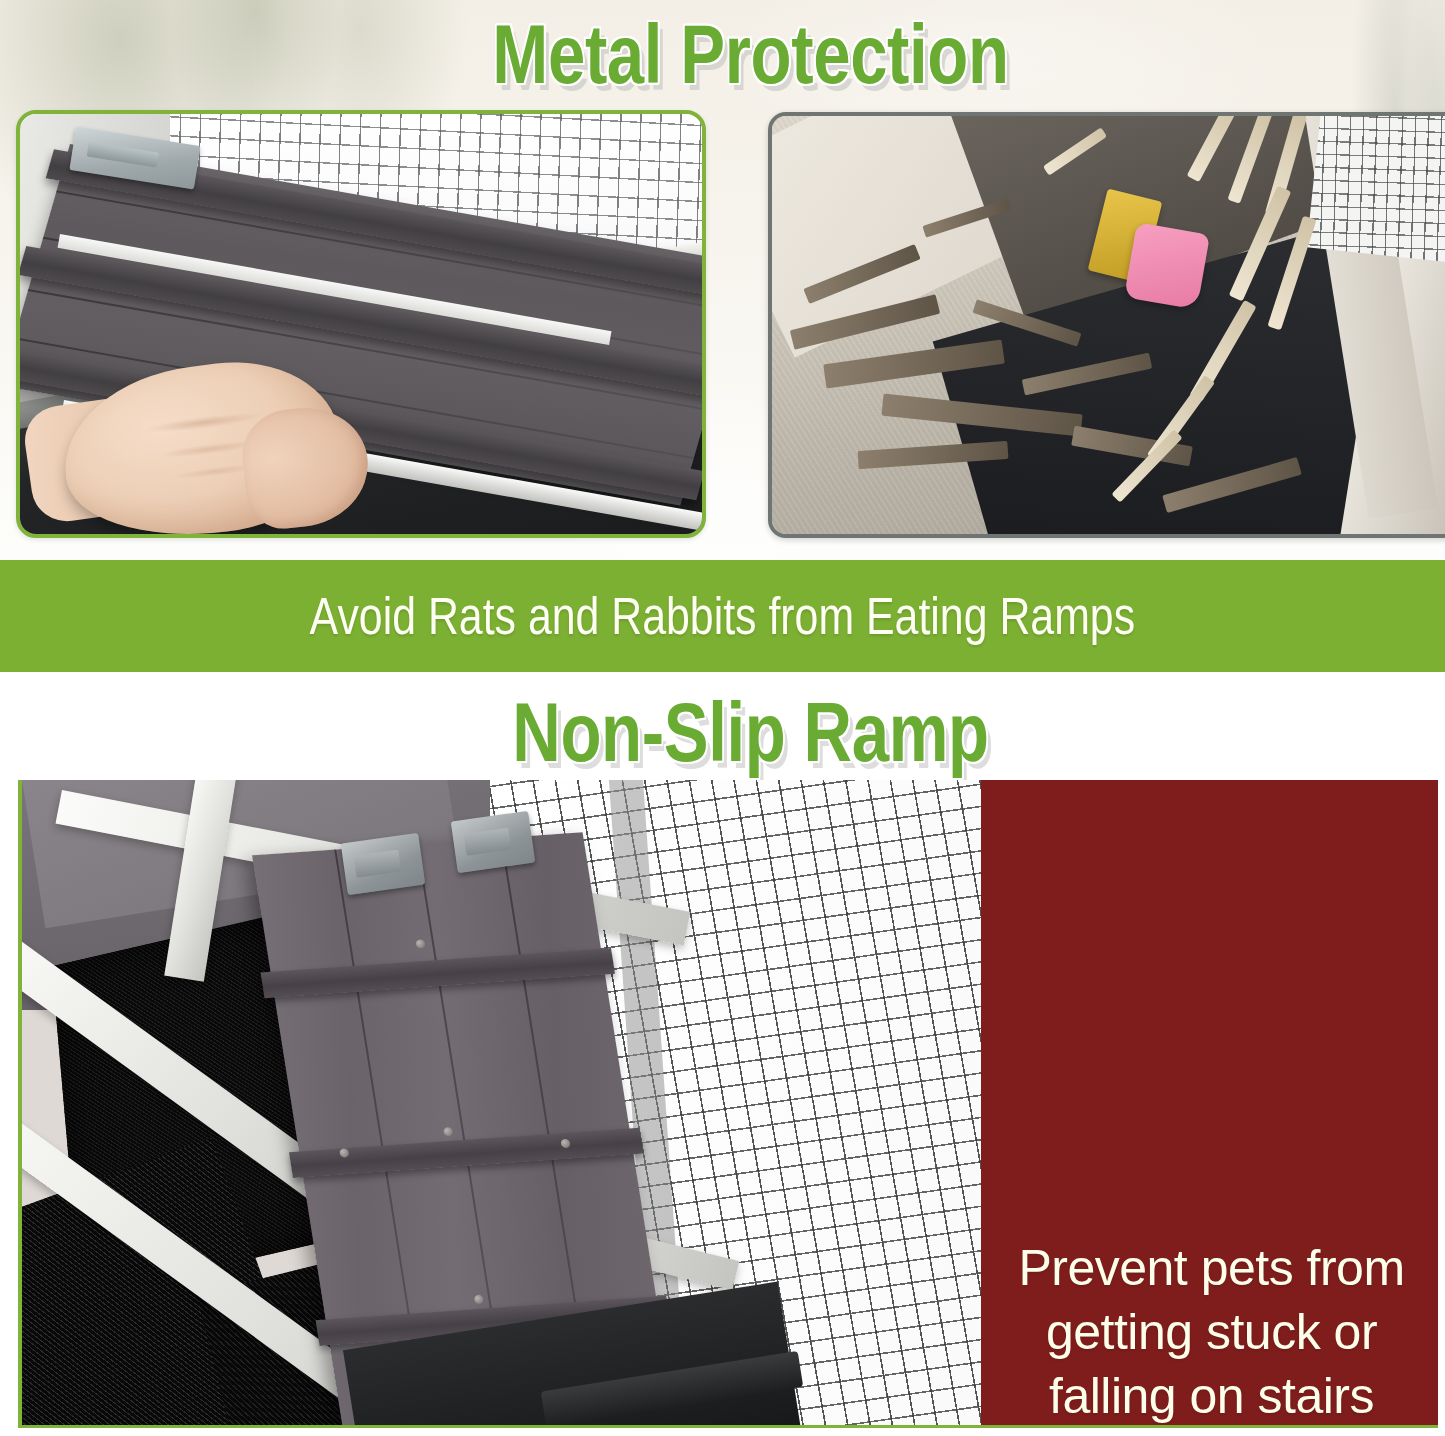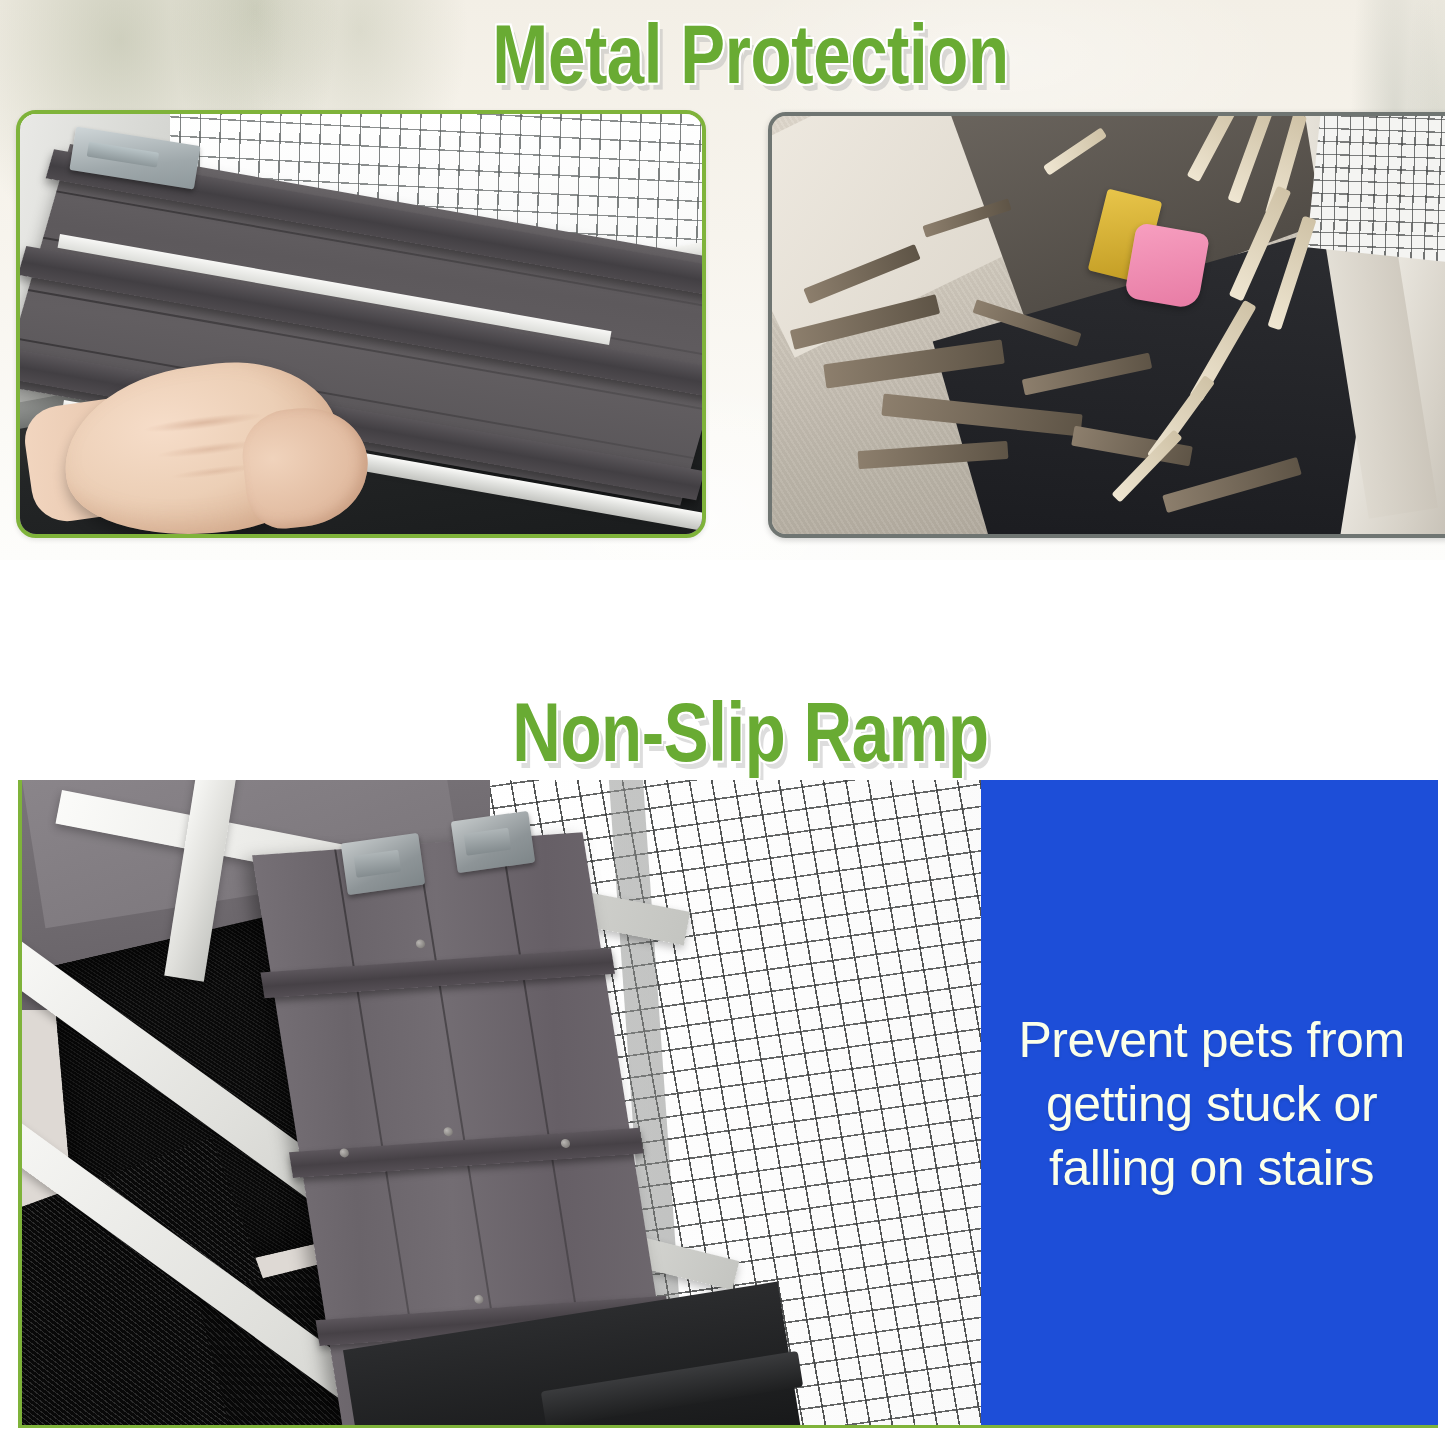--- a/index.html
+++ b/index.html
@@ -335,21 +335,21 @@
   }
   .bp-footBar{
     position:absolute; left:520px; bottom:18px; width:260px; height:36px;
     background:linear-gradient(180deg,#3a3b3d,#1e1f20);
     transform:rotate(-9deg); border-radius:4px;
   }
 
   
   .green-panel{
     position:absolute; left:959px; top:0; width:461px; height:648px;
-    background:#1d4ed8; display:flex; align-items:center; justify-content:center;
+    background:#7f1d1d; display:flex; align-items:flex-end; justify-content:center;
   }
   .green-panel-text{
     color:#fbffe9; font-size:50px; line-height:1.28; text-align:center;
     font-family:"Liberation Sans",sans-serif; font-weight:normal;
     letter-spacing:-0.5px; padding:0 16px;
     text-shadow:0 2px 3px rgba(0,0,0,.10);
   }
 </style>
 </head>
 <body>
@@ -418,20 +418,23 @@
     <div class="shaving" style="left:462px; top:150px; width:116px;height:14px; transform:rotate(-72deg);"></div>
     <div class="shaving" style="left:396px; top:228px; width:110px;height:14px; transform:rotate(-60deg);"></div>
     <div class="shaving" style="left:360px; top:296px; width:98px; height:13px; transform:rotate(-54deg);"></div>
     <div class="shaving" style="left:330px; top:344px; width:90px; height:12px; transform:rotate(-46deg);"></div>
     <div class="shaving" style="left:268px; top:30px;  width:70px; height:11px; transform:rotate(-34deg);"></div>
 
     <div class="pr-yellow"></div>
     <div class="pr-pink"></div>
   </div>
 
+  <div class="banner">
+    <div class="banner-text">Avoid Rats and Rabbits from Eating Ramps</div>
+  </div>
 
   <div class="title" id="title-nonslip">Non-Slip Ramp</div>
 
   <div class="bottom">
 
     <div class="bottom-photo">
       <div class="bp-wallTop"></div>
       <div class="bp-wallTop2"></div>
 
       <div class="bp-mesh"></div>

